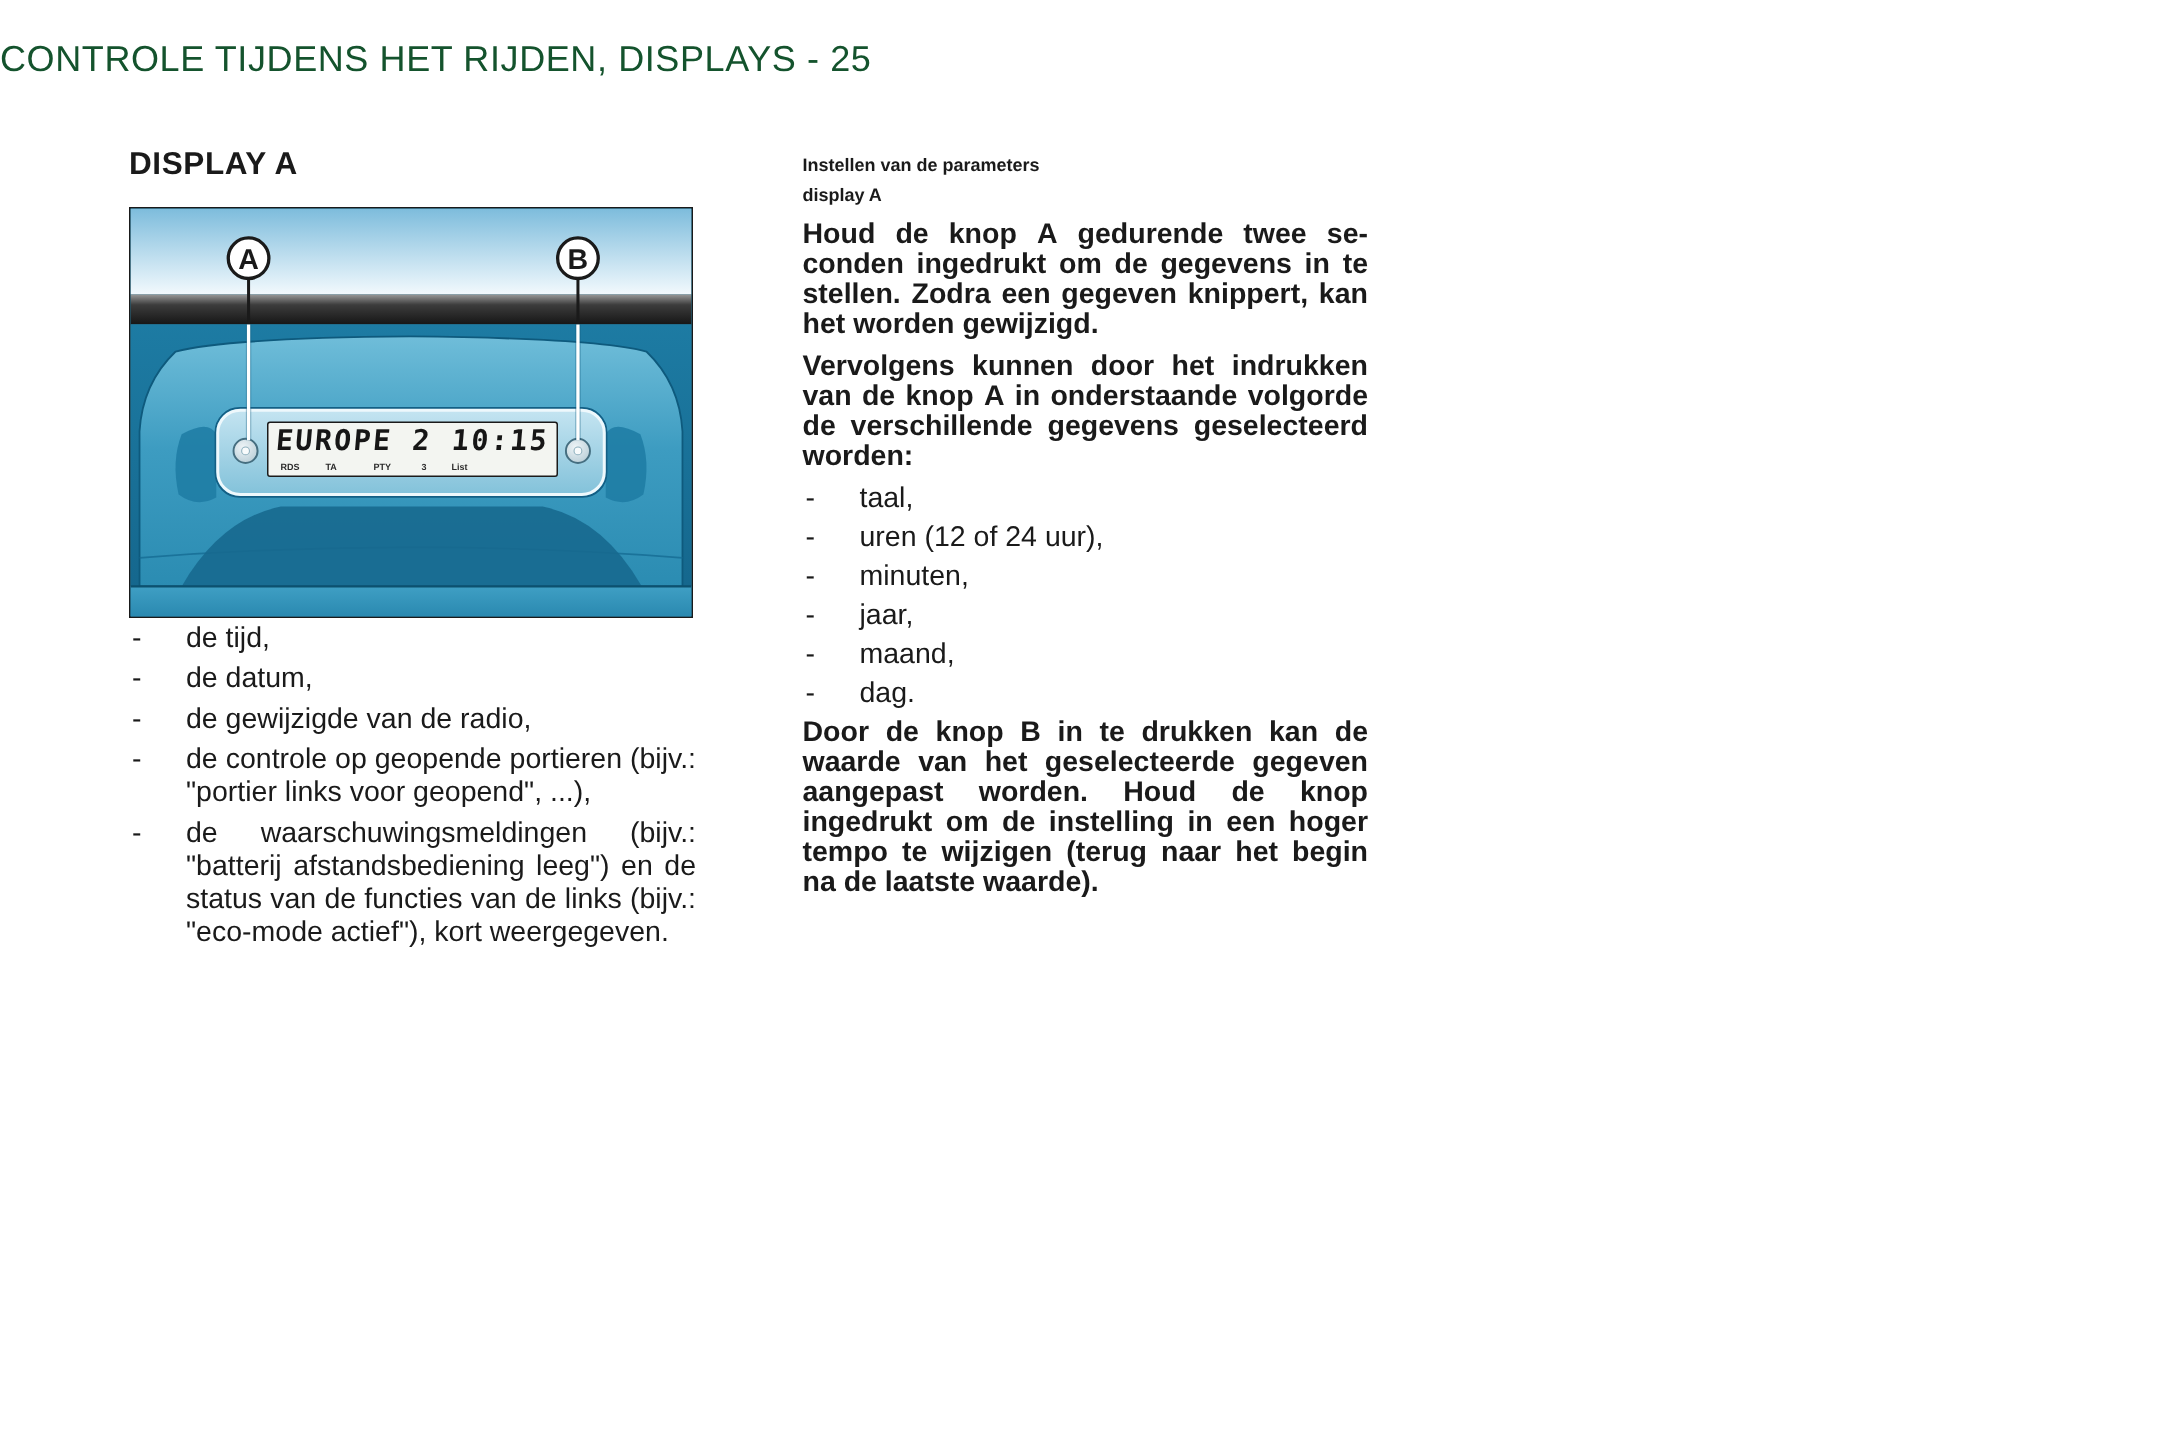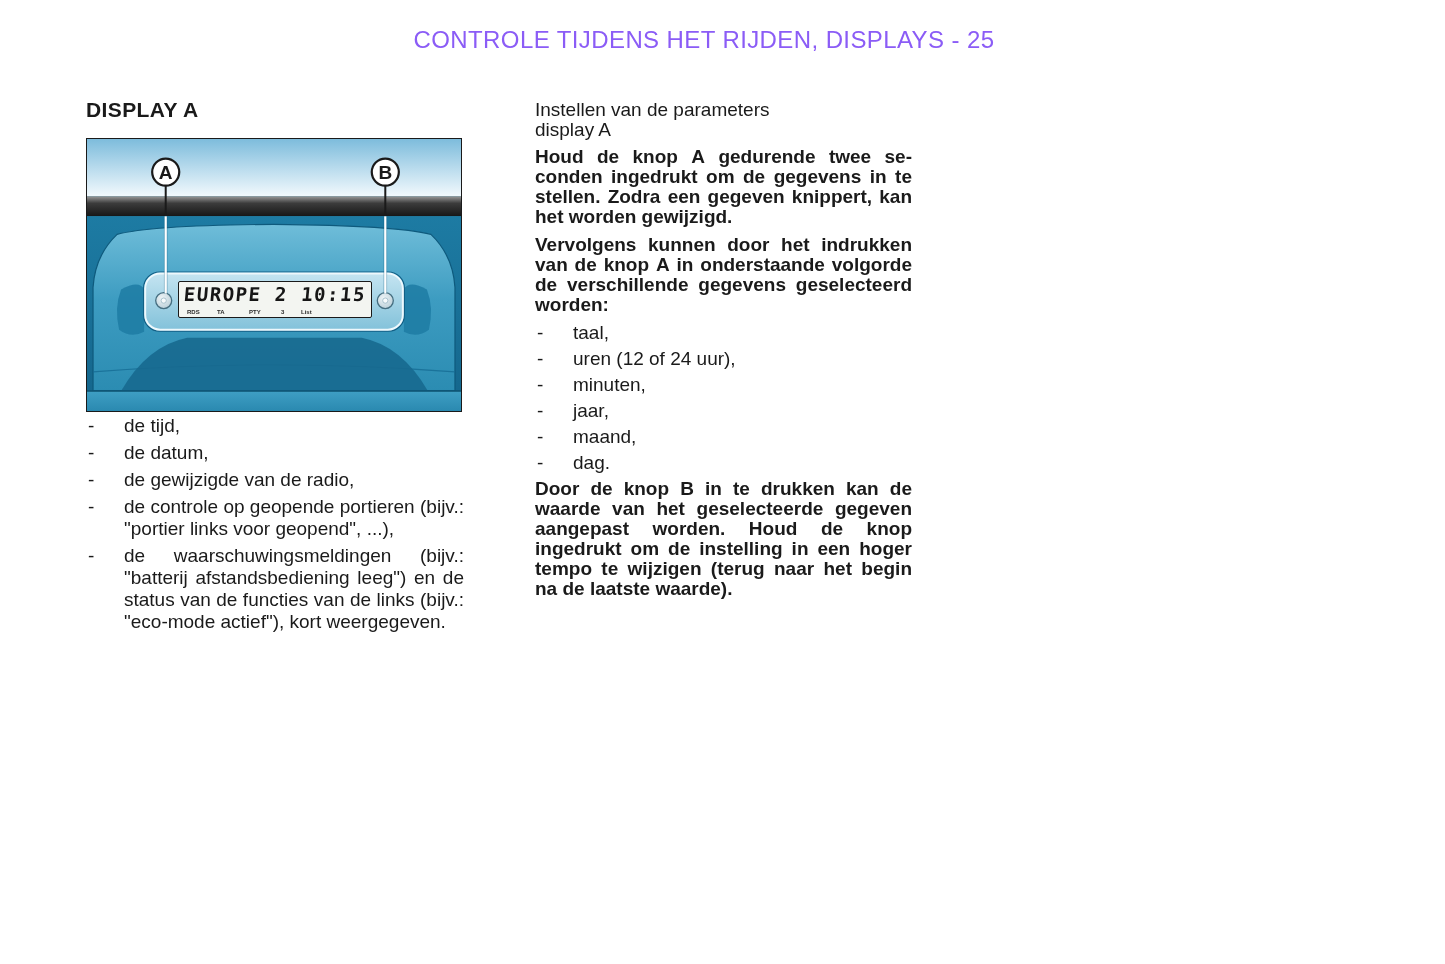--- a/index.html
+++ b/index.html
@@ -1,22 +1,22 @@
 <!DOCTYPE html>
 <html lang="nl"><head>
 <meta charset="utf-8">
 <style>
   html,body{margin:0;padding:0;}
   body{
     width:1445px;height:964px;background:#ffffff;color:#1a1a1a;
     font-family:"Liberation Sans", sans-serif;position:relative;overflow:hidden;
   }
   .header{
-    position:absolute;top:26px;left:0;right:37px;text-align:center;
-    font-size:24px;letter-spacing:0.4px;color:#8b5cf6;white-space:nowrap;
+    position:absolute;top:26px;left:0;right:37px;text-align:left;
+    font-size:24px;letter-spacing:0.4px;color:#14532d;white-space:nowrap;
   }
   .col{position:absolute;}
   .col-left{left:86px;top:98px;width:378px;}
   .col-right{left:535px;top:100px;width:377px;}
 
   .sec-title{margin:0;font-size:21px;font-weight:bold;letter-spacing:0.4px;}
 
   .figure{
     position:relative;margin-top:16px;width:376px;height:274px;
     border:1.5px solid #1a1a1a;box-sizing:border-box;background:#2e8fb5;
@@ -40,21 +40,21 @@
   }
 
   .body-text{font-size:19px;line-height:22px;text-align:justify;margin:0;font-weight:bold;}
   .intro{margin-top:13px;}
 
   .list{margin-top:3px;}
   .li{position:relative;padding-left:38px;font-size:19px;line-height:22px;
       text-align:justify;margin-bottom:5px;}
   .li .dash{position:absolute;left:2px;top:0;}
 
-  .subhead{font-size:19px;font-weight:normal;line-height:20px;}
+  .subhead{font-size:12px;font-weight:bold;line-height:20px;}
   .rt{line-height:20px;margin-bottom:8px;}
   .col-right .li{line-height:20px;margin-bottom:6px;}
   .col-right .list{margin:2px 0 4px 0;}
 </style>
 </head>
 <body>
 
 <div>
 
   <div class="header">CONTROLE TIJDENS HET RIJDEN, DISPLAYS - 25</div>

